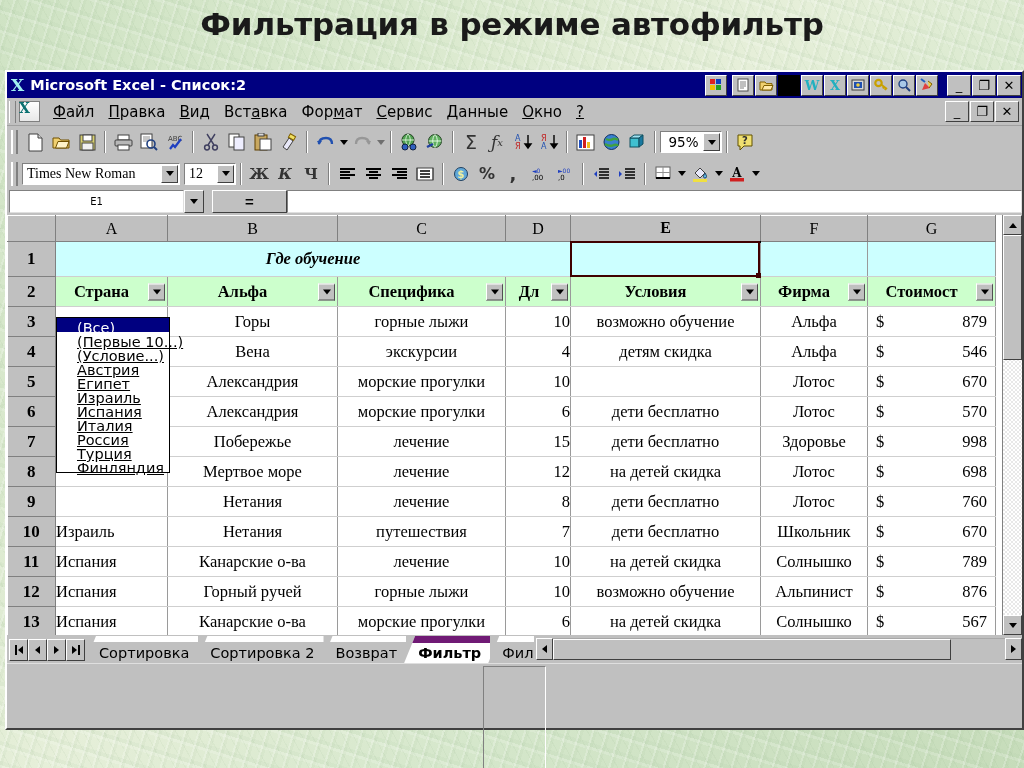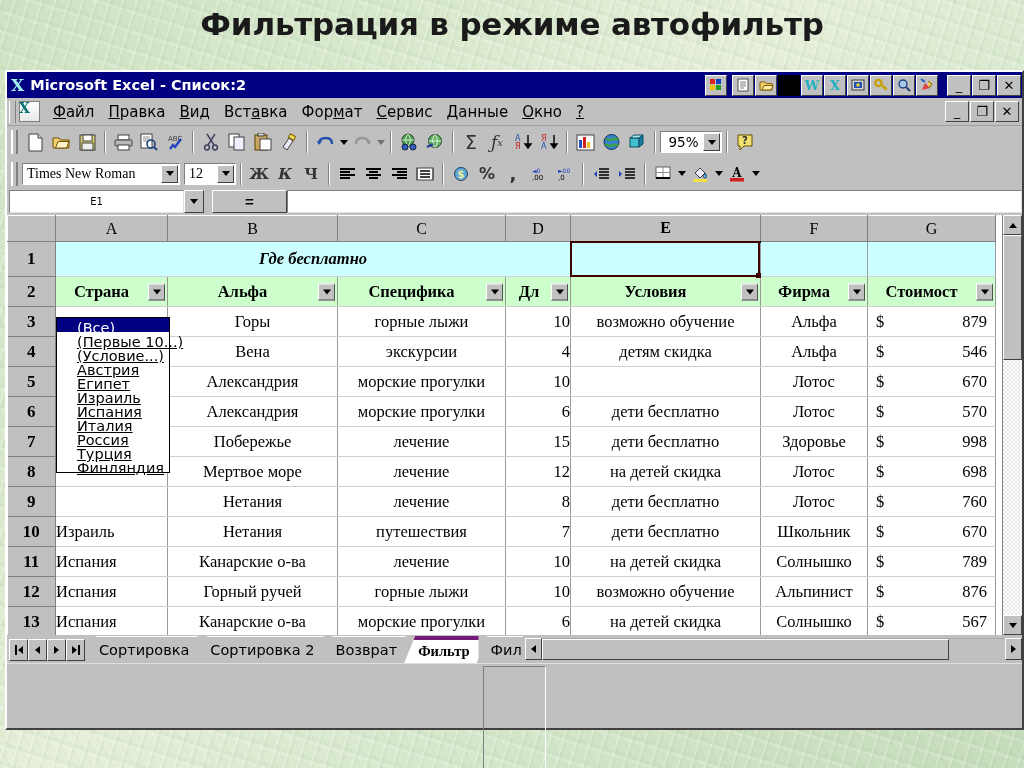--- a/index.html
+++ b/index.html
@@ -234,25 +234,25 @@
   .navbtn{
     width:19px; height:22px; background:#c0c0c0;
     border-top:1px solid #fff; border-left:1px solid #fff;
     border-right:1px solid #404040; border-bottom:1px solid #404040;
     display:flex; align-items:center; justify-content:center; gap:1px;
   }
   .tabs{ display:flex; align-items:stretch; overflow:hidden; }
   .tab{
     display:flex; align-items:center; padding:0 9px 0 14px; font-size:14.5px;
     font-family:"DejaVu Sans", sans-serif; background:#c0c0c0; color:#000;
-    border-top:1px solid #ffffff; position:relative; margin-right:-2px;
+    border-top:6px solid #ffffff; position:relative; margin-right:-2px;
     clip-path: polygon(11px 0, 100% 0, 100% 100%, 0 100%);
     white-space:nowrap;
   }
-  .tab.active{ background:#fff; font-weight:bold; border-top:4px solid #701a75;font-family:Liberation Serif, serif;}
+  .tab.active{ background:#fff; font-weight:bold; border-top:7px solid #701a75;}
   .tab-trunc{ max-width:48px; overflow:hidden; }
   .tabscroll{ flex:1 1 auto; display:flex; align-items:stretch; margin-left:2px;}
   .tsb{
     width:17px; background:#c0c0c0;
     border-top:1px solid #fff; border-left:1px solid #fff;
     border-right:1px solid #404040; border-bottom:1px solid #404040;
     display:flex;align-items:center;justify-content:center; margin:2px 0 3px 0;
   }
   .htrack{ flex:1 1 auto; background:#c0c0c0; margin:2px 0 3px 0; position:relative;
            border-top:1px solid #a8a8a8;}
@@ -676,21 +676,21 @@
         <th class="colhead">B</th>
         <th class="colhead">C</th>
         <th class="colhead">D</th>
         <th class="colhead sel">E</th>
         <th class="colhead">F</th>
         <th class="colhead">G</th>
       </tr>
 
       <tr>
         <td class="rowhead">1</td>
-        <td class="cell r1 titlecell" colspan="4" style="padding-right:0;">Где бесплатно</td>
+        <td class="cell r1 titlecell" colspan="4" style="padding-right:0;">Где обучение</td>
         <td class="cell r1 titlecell empty e1sel"></td>
         <td class="cell r1 titlecell empty"></td>
         <td class="cell r1 titlecell empty"></td>
       </tr>
 
       <tr>
         <td class="rowhead">2</td>
         <td class="cell hdrcell">
           <span class="hdr-inner">Страна</span>
           <span class="filter-btn">

